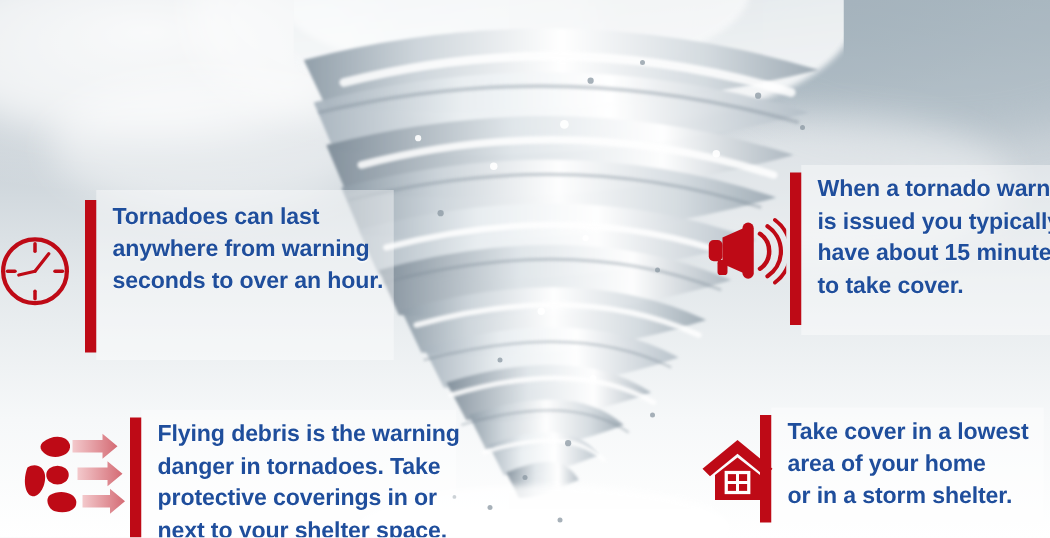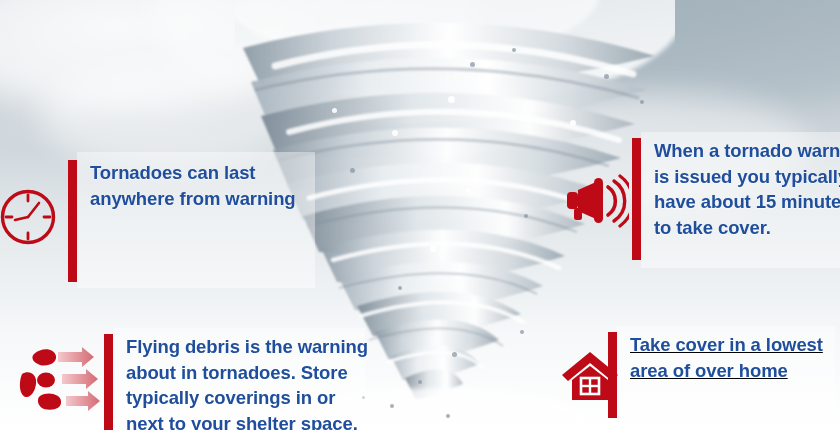--- a/index.html
+++ b/index.html
@@ -89,21 +89,21 @@
   #bg-duration    { left:77px;  top:152px; width:238px; height:136px; }
 
   #panel-warning  { left:632px; top:138px; }
   #panel-warning .bar { height:122px; }
   #bg-warning     { left:641px; top:132px; width:205px; height:136px; }
 
   #panel-debris   { left:104px; top:334px; }
   #panel-debris .bar { height:110px; }
   #bg-debris      { left:113px; top:328px; width:252px; height:110px; }
 
-  #panel-shelter  { left:608px; top:332px;text-decoration:underline; }
+  #panel-shelter  { left:608px; top:332px; }
   #panel-shelter .bar { height:86px; }
   #bg-shelter     { left:617px; top:326px; width:218px; height:98px; }
 
   
   .icon { position:absolute; }
   #icon-clock    { left:-3px;  top:186px; width:62px;  height:62px; }
   #icon-megaphone{ left:563px; top:170px; width:66px;  height:62px; }
   #icon-debris   { left:18px;  top:340px; width:90px;  height:72px; }
   #icon-house    { left:560px; top:348px; width:60px;  height:56px; }
 </style>
@@ -259,44 +259,46 @@
     <rect x="21" y="30" width="18" height="16" fill="none" stroke="#ffffff" stroke-width="2.6"></rect>
     <line x1="30" y1="30" x2="30" y2="46" stroke="#ffffff" stroke-width="2.4"></line>
     <line x1="21" y1="38" x2="39" y2="38" stroke="#ffffff" stroke-width="2.4"></line>
   </svg>
 
   <div class="panel" id="panel-duration">
     <div class="bar"></div>
     <div class="ptext">
       <div>Tornadoes can last</div>
       <div>anywhere from warning</div>
+      <div>seconds to over an hour.</div>
     </div>
   </div>
 
   <div class="panel" id="panel-warning">
     <div class="bar"></div>
     <div class="ptext">
       <div>When a tornado warning</div>
       <div>is issued you typically</div>
       <div>have about 15 minutes</div>
       <div>to take cover.</div>
     </div>
   </div>
 
   <div class="panel" id="panel-debris">
     <div class="bar"></div>
     <div class="ptext">
       <div>Flying debris is the warning</div>
-      <div>about in tornadoes. Store</div>
-      <div>typically coverings in or</div>
+      <div>danger in tornadoes. Take</div>
+      <div>protective coverings in or</div>
       <div>next to your shelter space.</div>
     </div>
   </div>
 
   <div class="panel" id="panel-shelter">
     <div class="bar"></div>
     <div class="ptext">
       <div>Take cover in a lowest</div>
-      <div>area of over home</div>
+      <div>area of your home</div>
+      <div>or in a storm shelter.</div>
     </div>
   </div>
 
 </div>
 
 </body></html>

